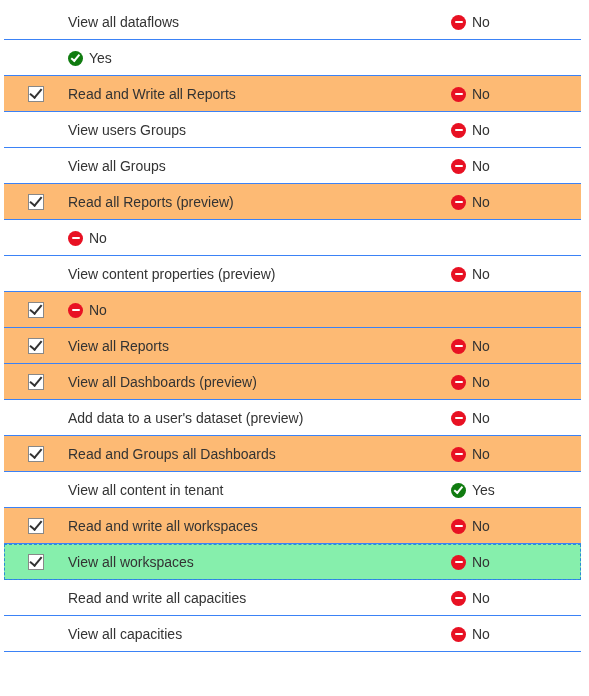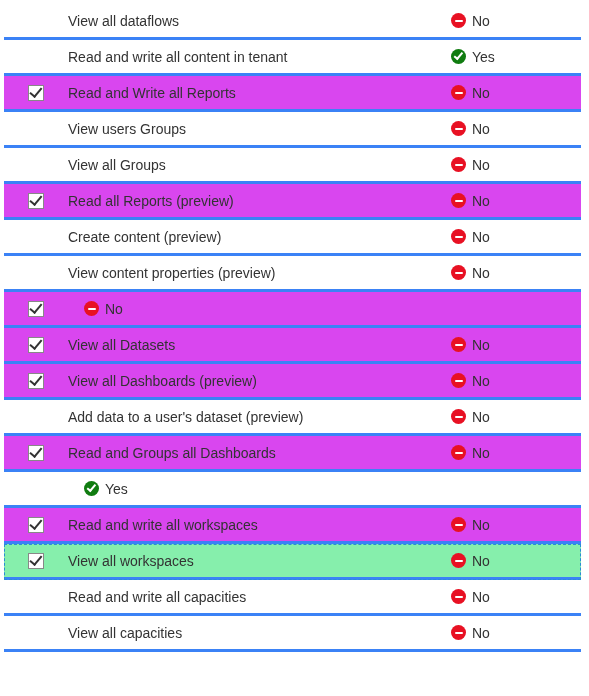--- a/index.html
+++ b/index.html
@@ -12,24 +12,24 @@
     padding-top: 4px;
   }
   .table {
     width: 100%;
     padding: 0 8px 0 4px;
   }
   .row {
     display: flex;
     align-items: center;
     height: 36px;
-    border-bottom: 3px solid #3b82f6;
+    border-bottom: 1px solid #3b82f6;
     position: relative;
   }
-  .row.sel { background: #d946ef; }
+  .row.sel { background: #fdba74; }
   .row.focus {
     background: #86efac;
     outline: 1px dashed #2a8dd4;
     outline-offset: -1px;
   }
   .checkbox-cell {
     width: 64px;
     display: flex;
     justify-content: center;
     align-items: center;
@@ -55,24 +55,23 @@
   .label-cell {
     flex: 1;
     padding-right: 8px;
     white-space: nowrap;
     overflow: hidden;
     text-overflow: ellipsis;
   }
   .status-cell {
     width: 130px;
     display: flex;
-    align-items: center;
+    align-items: flex-end;
     gap: 6px;
     flex-shrink: 0;
-    margin-left: 16px;
   }
   .icon {
     width: 15px;
     height: 15px;
     border-radius: 50%;
     display: inline-flex;
     align-items: center;
     justify-content: center;
     flex-shrink: 0;
   }
@@ -104,21 +103,20 @@
     <div class="row">
       <div class="checkbox-cell"></div>
       <div class="label-cell">View all dataflows</div>
       <div class="status-cell">
         <span class="icon icon-no"></span>
         <span class="status-text">No</span>
       </div>
     </div>
     <div class="row">
       <div class="checkbox-cell"></div>
-      <div class="label-cell">Read and write all content in tenant</div>
       <div class="status-cell">
         <span class="icon icon-yes"></span>
         <span class="status-text">Yes</span>
       </div>
     </div>
     <div class="row sel">
       <div class="checkbox-cell">
         <div class="checkbox checked"></div>
       </div>
       <div class="label-cell">Read and Write all Reports</div>
@@ -148,21 +146,20 @@
         <div class="checkbox checked"></div>
       </div>
       <div class="label-cell">Read all Reports (preview)</div>
       <div class="status-cell">
         <span class="icon icon-no"></span>
         <span class="status-text">No</span>
       </div>
     </div>
     <div class="row">
       <div class="checkbox-cell"></div>
-      <div class="label-cell">Create content (preview)</div>
       <div class="status-cell">
         <span class="icon icon-no"></span>
         <span class="status-text">No</span>
       </div>
     </div>
     <div class="row">
       <div class="checkbox-cell"></div>
       <div class="label-cell">View content properties (preview)</div>
       <div class="status-cell">
         <span class="icon icon-no"></span>
@@ -175,21 +172,21 @@
       </div>
       <div class="status-cell">
         <span class="icon icon-no"></span>
         <span class="status-text">No</span>
       </div>
     </div>
     <div class="row sel">
       <div class="checkbox-cell">
         <div class="checkbox checked"></div>
       </div>
-      <div class="label-cell">View all Datasets</div>
+      <div class="label-cell">View all Reports</div>
       <div class="status-cell">
         <span class="icon icon-no"></span>
         <span class="status-text">No</span>
       </div>
     </div>
     <div class="row sel">
       <div class="checkbox-cell">
         <div class="checkbox checked"></div>
       </div>
       <div class="label-cell">View all Dashboards (preview)</div>
@@ -211,20 +208,21 @@
         <div class="checkbox checked"></div>
       </div>
       <div class="label-cell">Read and Groups all Dashboards</div>
       <div class="status-cell">
         <span class="icon icon-no"></span>
         <span class="status-text">No</span>
       </div>
     </div>
     <div class="row">
       <div class="checkbox-cell"></div>
+      <div class="label-cell">View all content in tenant</div>
       <div class="status-cell">
         <span class="icon icon-yes"></span>
         <span class="status-text">Yes</span>
       </div>
     </div>
     <div class="row sel">
       <div class="checkbox-cell">
         <div class="checkbox checked"></div>
       </div>
       <div class="label-cell">Read and write all workspaces</div>

